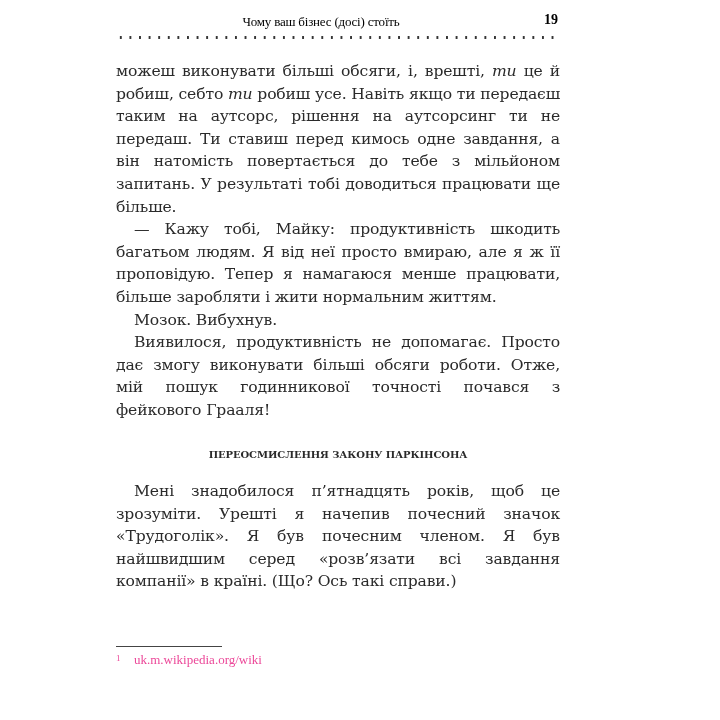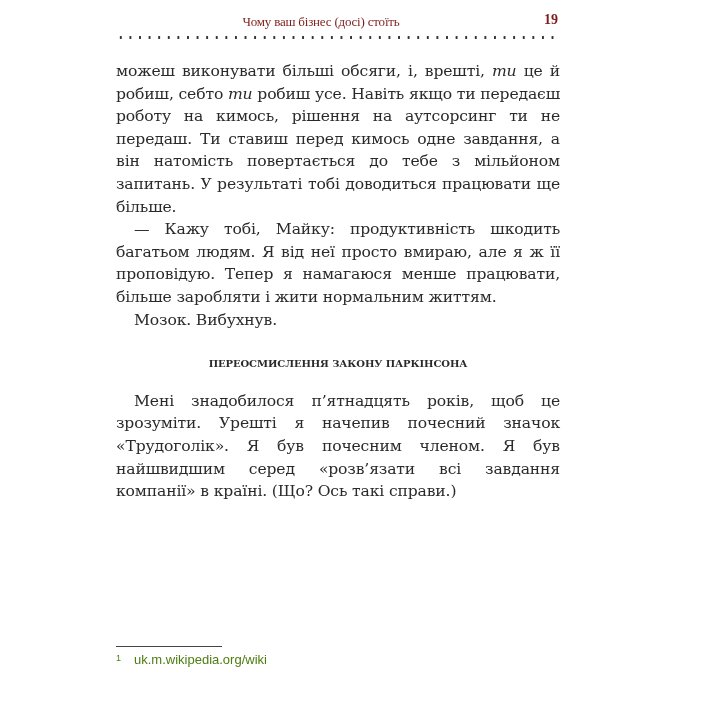--- a/index.html
+++ b/index.html
@@ -1,49 +1,50 @@
 <!DOCTYPE html>
 <html><head>
 <meta charset="utf-8">
 <style>
   html, body { margin: 0; padding: 0; background: #ffffff; }
   body { width: 720px; height: 720px; position: relative; overflow: hidden;
          font-family: "DejaVu Serif", "Liberation Serif", serif; color: #2a2a2a; }
   .page { position: absolute; left: 116px; top: 0; width: 444px; }
   .running-head { position: absolute; left: 0; top: 12px; width: 444px; height: 18px;
-                  font-family: "Liberation Serif", serif; font-size: 13px; color: #7f1d1d; }
+                  font-family: "Liberation Serif", serif; font-size: 13px; color: #000000; }
   .running-title { position: absolute; left: 0; width: 410px; text-align: center; top: 2px; letter-spacing: -0.2px; }
   .page-number { position: absolute; right: 2px; top: 0px; font-weight: bold; font-size: 14px; margin-left: 37px; }
   .dot-rule { position: absolute; left: 0; top: 36px; width: 444px; height: 3px;
               background-image: radial-gradient(circle, #333 1.1px, transparent 1.4px);
               background-size: 9.6px 3px; background-repeat: repeat-x; }
   .body { position: absolute; left: 0; top: 60px; width: 444px;
           font-size: 15.6px; line-height: 22.6px; text-align: justify; letter-spacing: -0.15px; }
   .body p { margin: 0; }
   .body p.indent { text-indent: 18px; }
   .body em { }
   .heading { margin: 22px 0 14px 0 !important; font-weight: bold; font-size: 10px; letter-spacing: -0.1px; text-align: center; }
   .fn-rule { position: absolute; left: 0; top: 646px; width: 106px; height: 1px; background: #444; }
-  .footnote { position: absolute; left: 0; top: 652px; font-family: Liberation Sans, sans-serif; font-size: 13px; color: #4d7c0f; }
+  .footnote { position: absolute; left: 0; top: 652px; font-family: Liberation Serif, serif; font-size: 13px; color: #ec4899; }
   .fn-num { display: inline-block; width: 18px; font-size: 9px; vertical-align: 3px; }
 </style>
 </head>
 <body>
 
 <div class="page">
   <div class="running-head">
     <span class="running-title">Чому ваш бізнес (досі) стоїть</span>
     <span class="page-number">19</span>
   </div>
   <div class="dot-rule"></div>
 
   <div class="body">
-    <p><span>можеш виконувати більші обсяги, і, врешті, </span><em>ти</em><span> це й робиш, себто </span><em>ти</em><span> робиш усе. Навіть якщо ти передаєш роботу на кимось, рішення на аутсорсинг ти не передаш. Ти ставиш перед кимось одне завдання, а він натомість повертається до тебе з мільйоном запитань. У результаті тобі доводиться працювати ще більше.</span></p>
+    <p><span>можеш виконувати більші обсяги, і, врешті, </span><em>ти</em><span> це й робиш, себто </span><em>ти</em><span> робиш усе. Навіть якщо ти передаєш таким на аутсорс, рішення на аутсорсинг ти не передаш. Ти ставиш перед кимось одне завдання, а він натомість повертається до тебе з мільйоном запитань. У результаті тобі доводиться працювати ще більше.</span></p>
     <p class="indent">— Кажу тобі, Майку: продуктивність шкодить багатьом людям. Я від неї просто вмираю, але я ж її проповідую. Тепер я намагаюся менше працювати, більше заробляти і жити нормальним життям.</p>
     <p class="indent">Мозок. Вибухнув.</p>
+    <p class="indent">Виявилося, продуктивність не допомагає. Просто дає змогу виконувати більші обсяги роботи. Отже, мій пошук годинникової точності почався з фейкового Грааля!</p>
     <p class="heading">ПЕРЕОСМИСЛЕННЯ ЗАКОНУ ПАРКІНСОНА</p>
     <p class="indent">Мені знадобилося п’ятнадцять років, щоб це зрозуміти. Урешті я начепив почесний значок «Трудоголік». Я був почесним членом. Я був найшвидшим серед «розв’язати всі завдання компанії» в країні. (Що? Ось такі справи.)</p>
 
   </div>
 
   <div class="fn-rule"></div>
   <div class="footnote">
     <span class="fn-num">1</span><span>uk.m.wikipedia.org/wiki</span>
   </div>
 </div>

